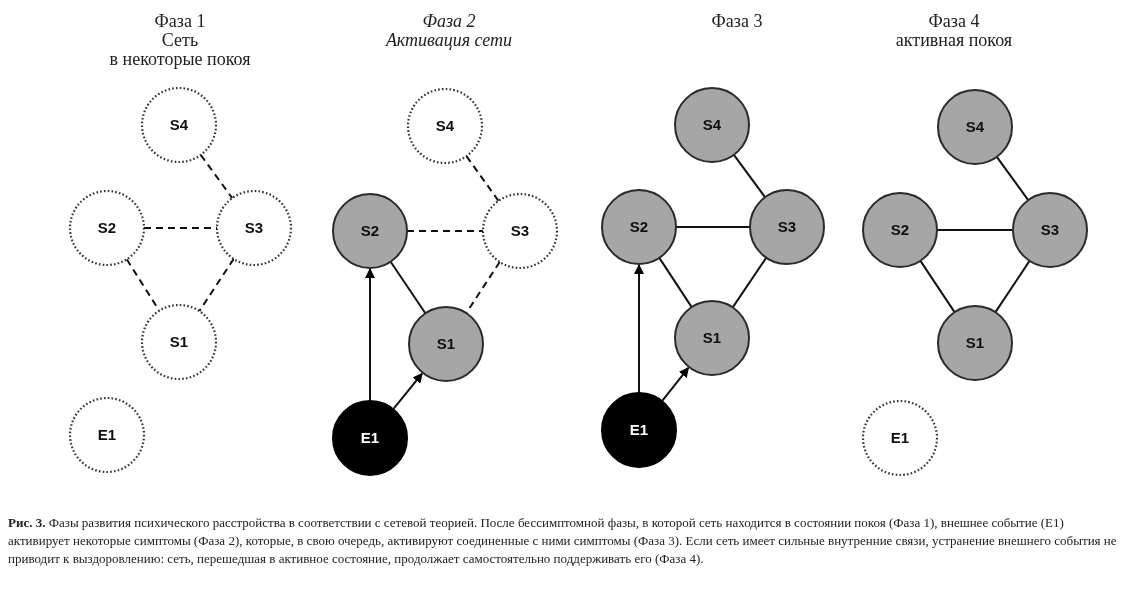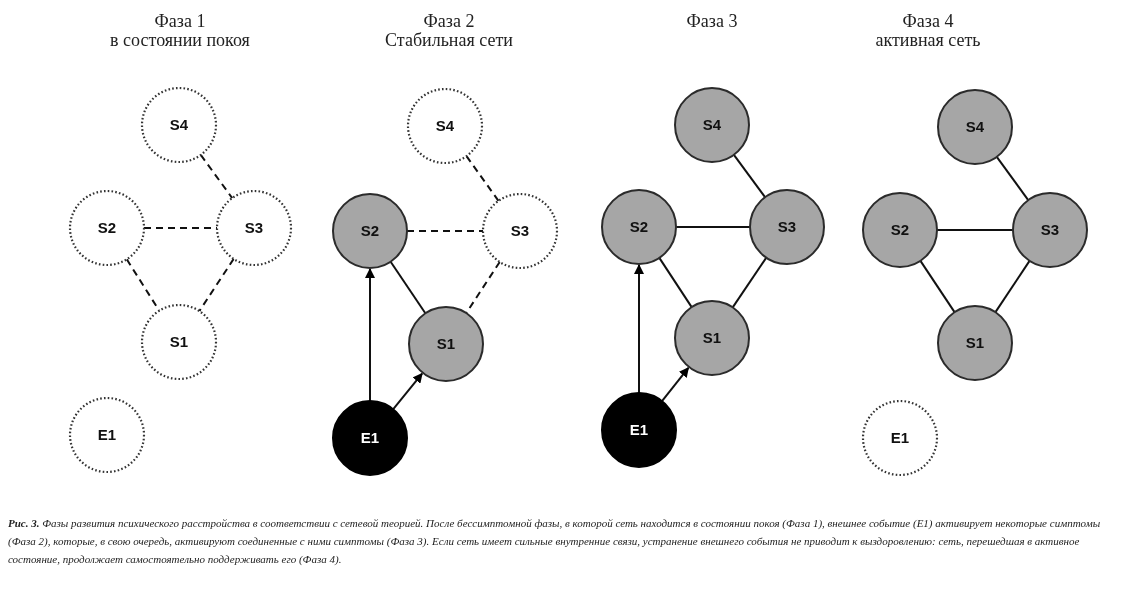--- a/index.html
+++ b/index.html
@@ -1,40 +1,41 @@
 <!DOCTYPE html>
 <html><head>
 <meta charset="utf-8">
 <style>
   html, body { margin: 0; padding: 0; background: #ffffff; }
   body { width: 1123px; height: 596px; position: relative; overflow: hidden; font-family: "DejaVu Serif", "Liberation Serif", serif; color: #1a1a1a; }
   .phase-title { position: absolute; top: 12px; width: 240px; text-align: center; font-family: "Liberation Serif", "DejaVu Serif", serif; font-size: 18px; line-height: 19px; color: #222; }
   .phase-title span { display: block; }
   #diagram { position: absolute; left: 0; top: 0; }
   .node-label { font-family: "Liberation Sans", "DejaVu Sans", sans-serif; font-weight: bold; font-size: 15px; }
-  .caption { position: absolute; left: 8px; top: 514px; width: 1110px; font-family: "Liberation Serif", "DejaVu Serif", serif; font-size: 11px; line-height: 18px; color: #222; font-style: italic; }
+  .caption { position: absolute; left: 8px; top: 514px; width: 1110px; font-family: "Liberation Serif", "DejaVu Serif", serif; font-size: 13px; line-height: 18px; color: #222; }
   .caption b { font-weight: bold; }
 </style>
 </head>
 <body>
 
 <div class="phase-title" style="left:60px;">
   <span>Фаза 1</span>
-  <span>в состоянии покоя</span>
+  <span>Сеть</span>
+  <span>в некоторые покоя</span>
 </div>
-<div class="phase-title" style="left:329px;">
+<div class="phase-title" style="left:329px;font-style:italic;">
   <span>Фаза 2</span>
-  <span>Стабильная сети</span>
+  <span>Активация сети</span>
 </div>
-<div class="phase-title" style="left:592px;">
+<div class="phase-title" style="left:617px;">
   <span>Фаза 3</span>
 </div>
-<div class="phase-title" style="left:808px;text-align:center;">
+<div class="phase-title" style="left:834px;text-align:center;">
   <span>Фаза 4</span>
-  <span>активная сеть</span>
+  <span>активная покоя</span>
 </div>
 
 <svg id="diagram" width="1123" height="500" viewBox="0 0 1123 500" xmlns="http://www.w3.org/2000/svg">
   <defs>
     <marker id="arrowhead" markerWidth="10" markerHeight="10" refX="9" refY="5" orient="auto" markerUnits="userSpaceOnUse">
       <path d="M0,0 L10,5 L0,10 Z" fill="#000"></path>
     </marker>
   </defs>
   <g id="edges-layer">
       <line x1="200.77961591341688" y1="154.91067252109252" x2="232.22038408658312" y2="198.08932747890748" stroke="#111" stroke-width="2" stroke-dasharray="7 5"></line>

